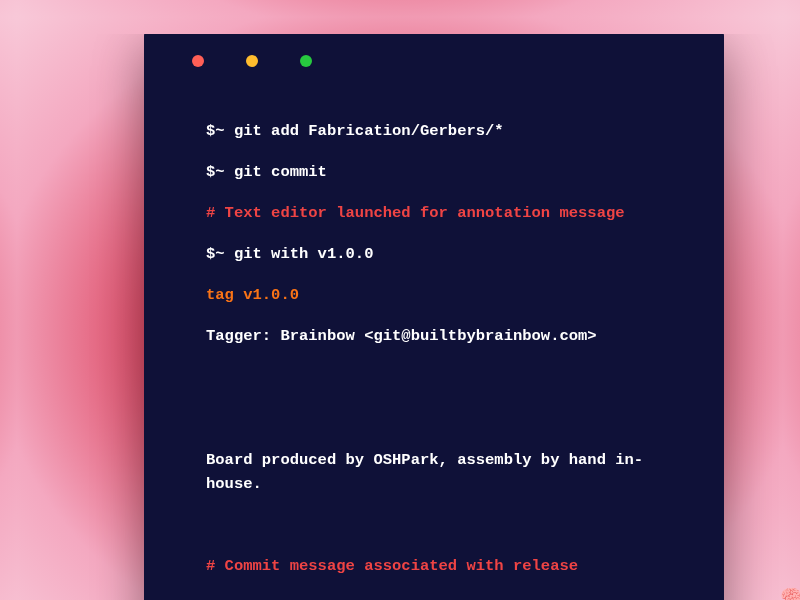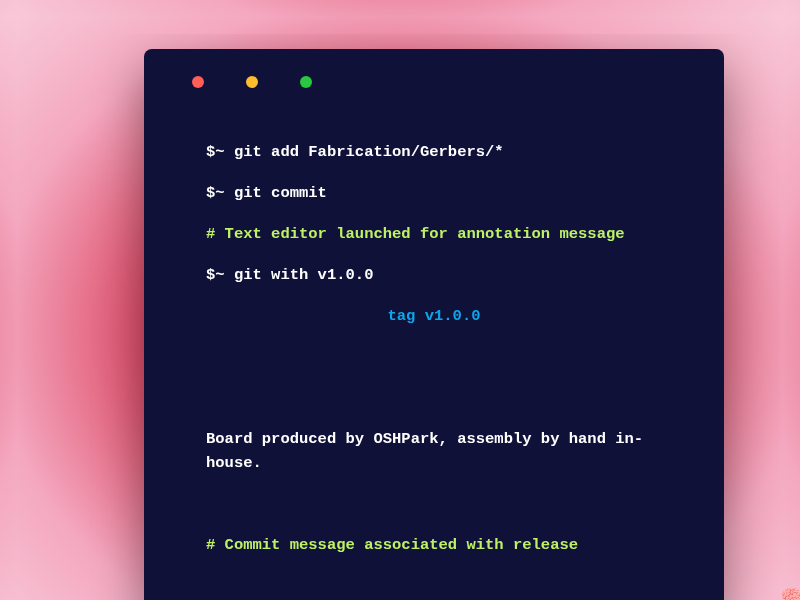--- a/index.html
+++ b/index.html
@@ -44,25 +44,24 @@
       font-size: 15.5px;
       line-height: 1.55;
       color: #ffffff;
       font-weight: bold;
     }
     .line {
       white-space: pre-wrap;
       word-wrap: break-word;
     }
     .comment {
-      color: #bef264;
+      color: #ef4444;
     }
     .tag-highlight {
-      color: #0ea5e9;
-      text-align: center;
+      color: #f97316;
     }
     .blank {
       height: 1.55em;
     }
     .watermark {
       position: absolute;
       bottom: 10px;
       right: 14px;
       font-size: 18px;
     }
@@ -75,20 +74,21 @@
     <div class="dot dot-red"></div>
     <div class="dot dot-yellow"></div>
     <div class="dot dot-green"></div>
   </div>
   <div class="terminal-body">
     <div class="line">$~ git add Fabrication/Gerbers/*</div>
     <div class="line">$~ git commit</div>
     <div class="line comment"># Text editor launched for annotation message</div>
     <div class="line">$~ git with v1.0.0</div>
     <div class="line tag-highlight">tag v1.0.0</div>
+    <div class="line">Tagger: Brainbow &lt;git@builtbybrainbow.com&gt;</div>
     <div class="blank"></div>
     <div class="blank"></div>
     <div class="line">Board produced by OSHPark, assembly by hand in-house.</div>
     <div class="blank"></div>
     <div class="line comment"># Commit message associated with release</div>
   </div>
 </div>
 
 <div class="watermark">🧠</div>
 

